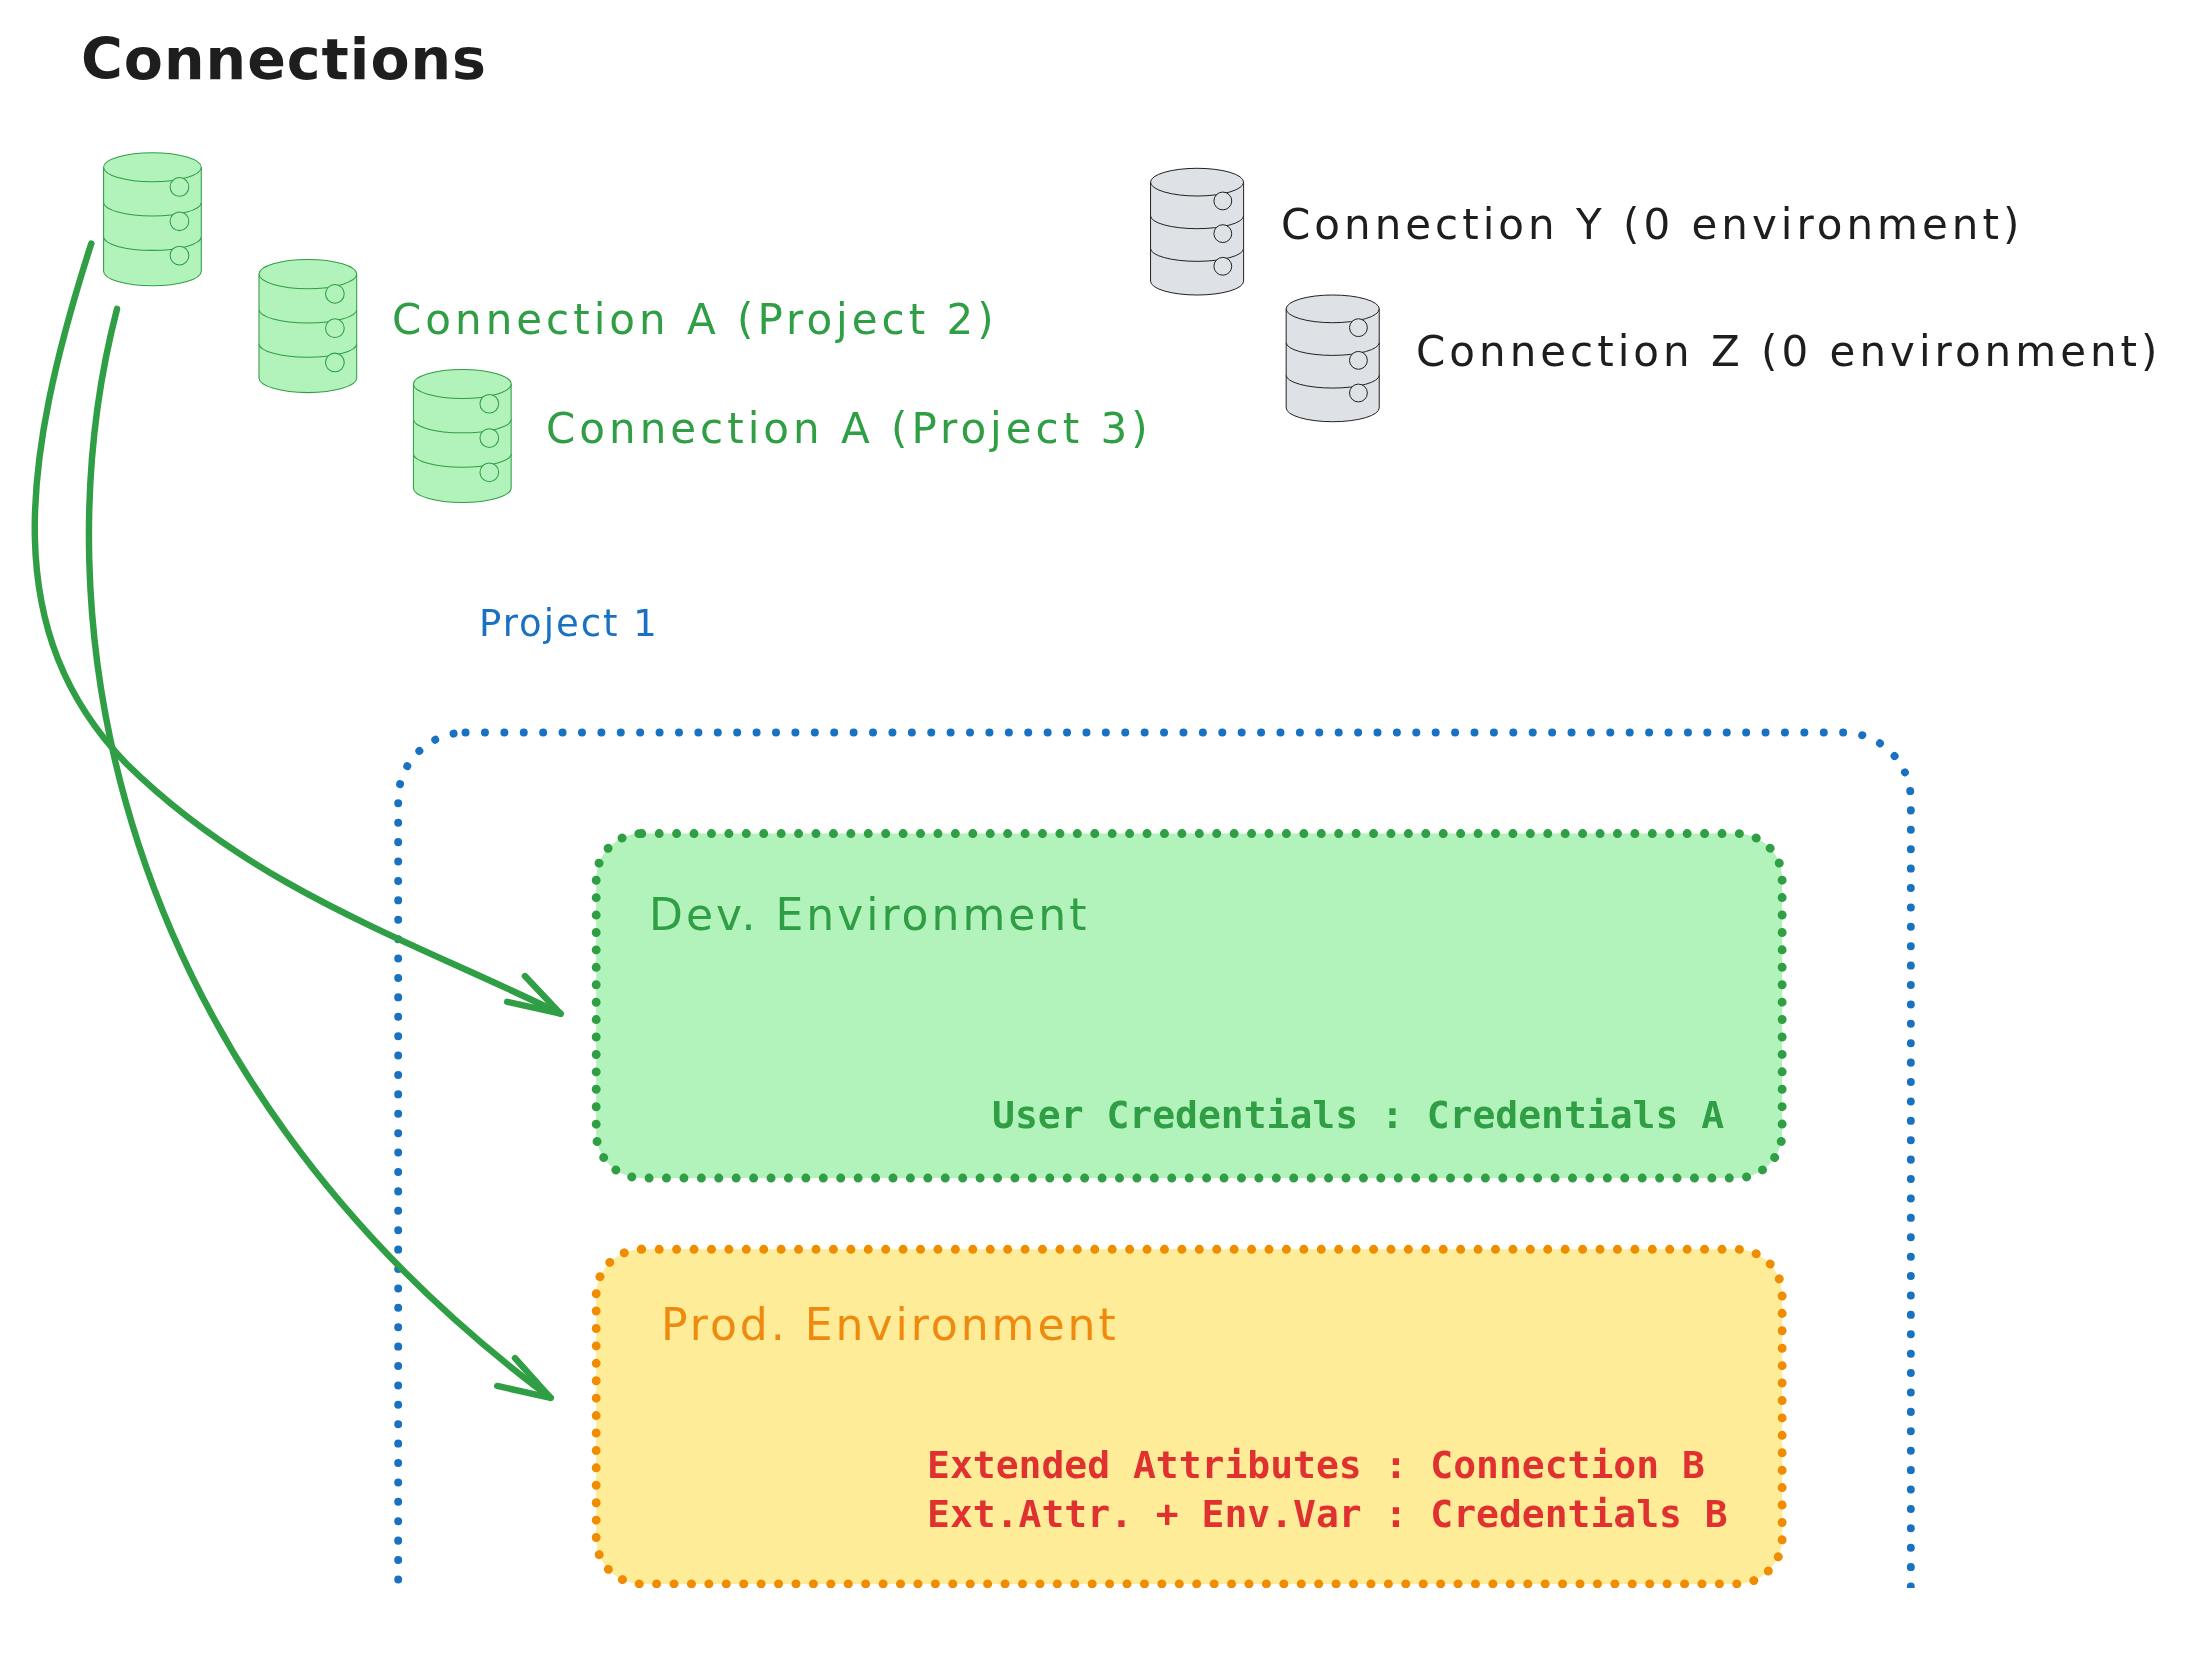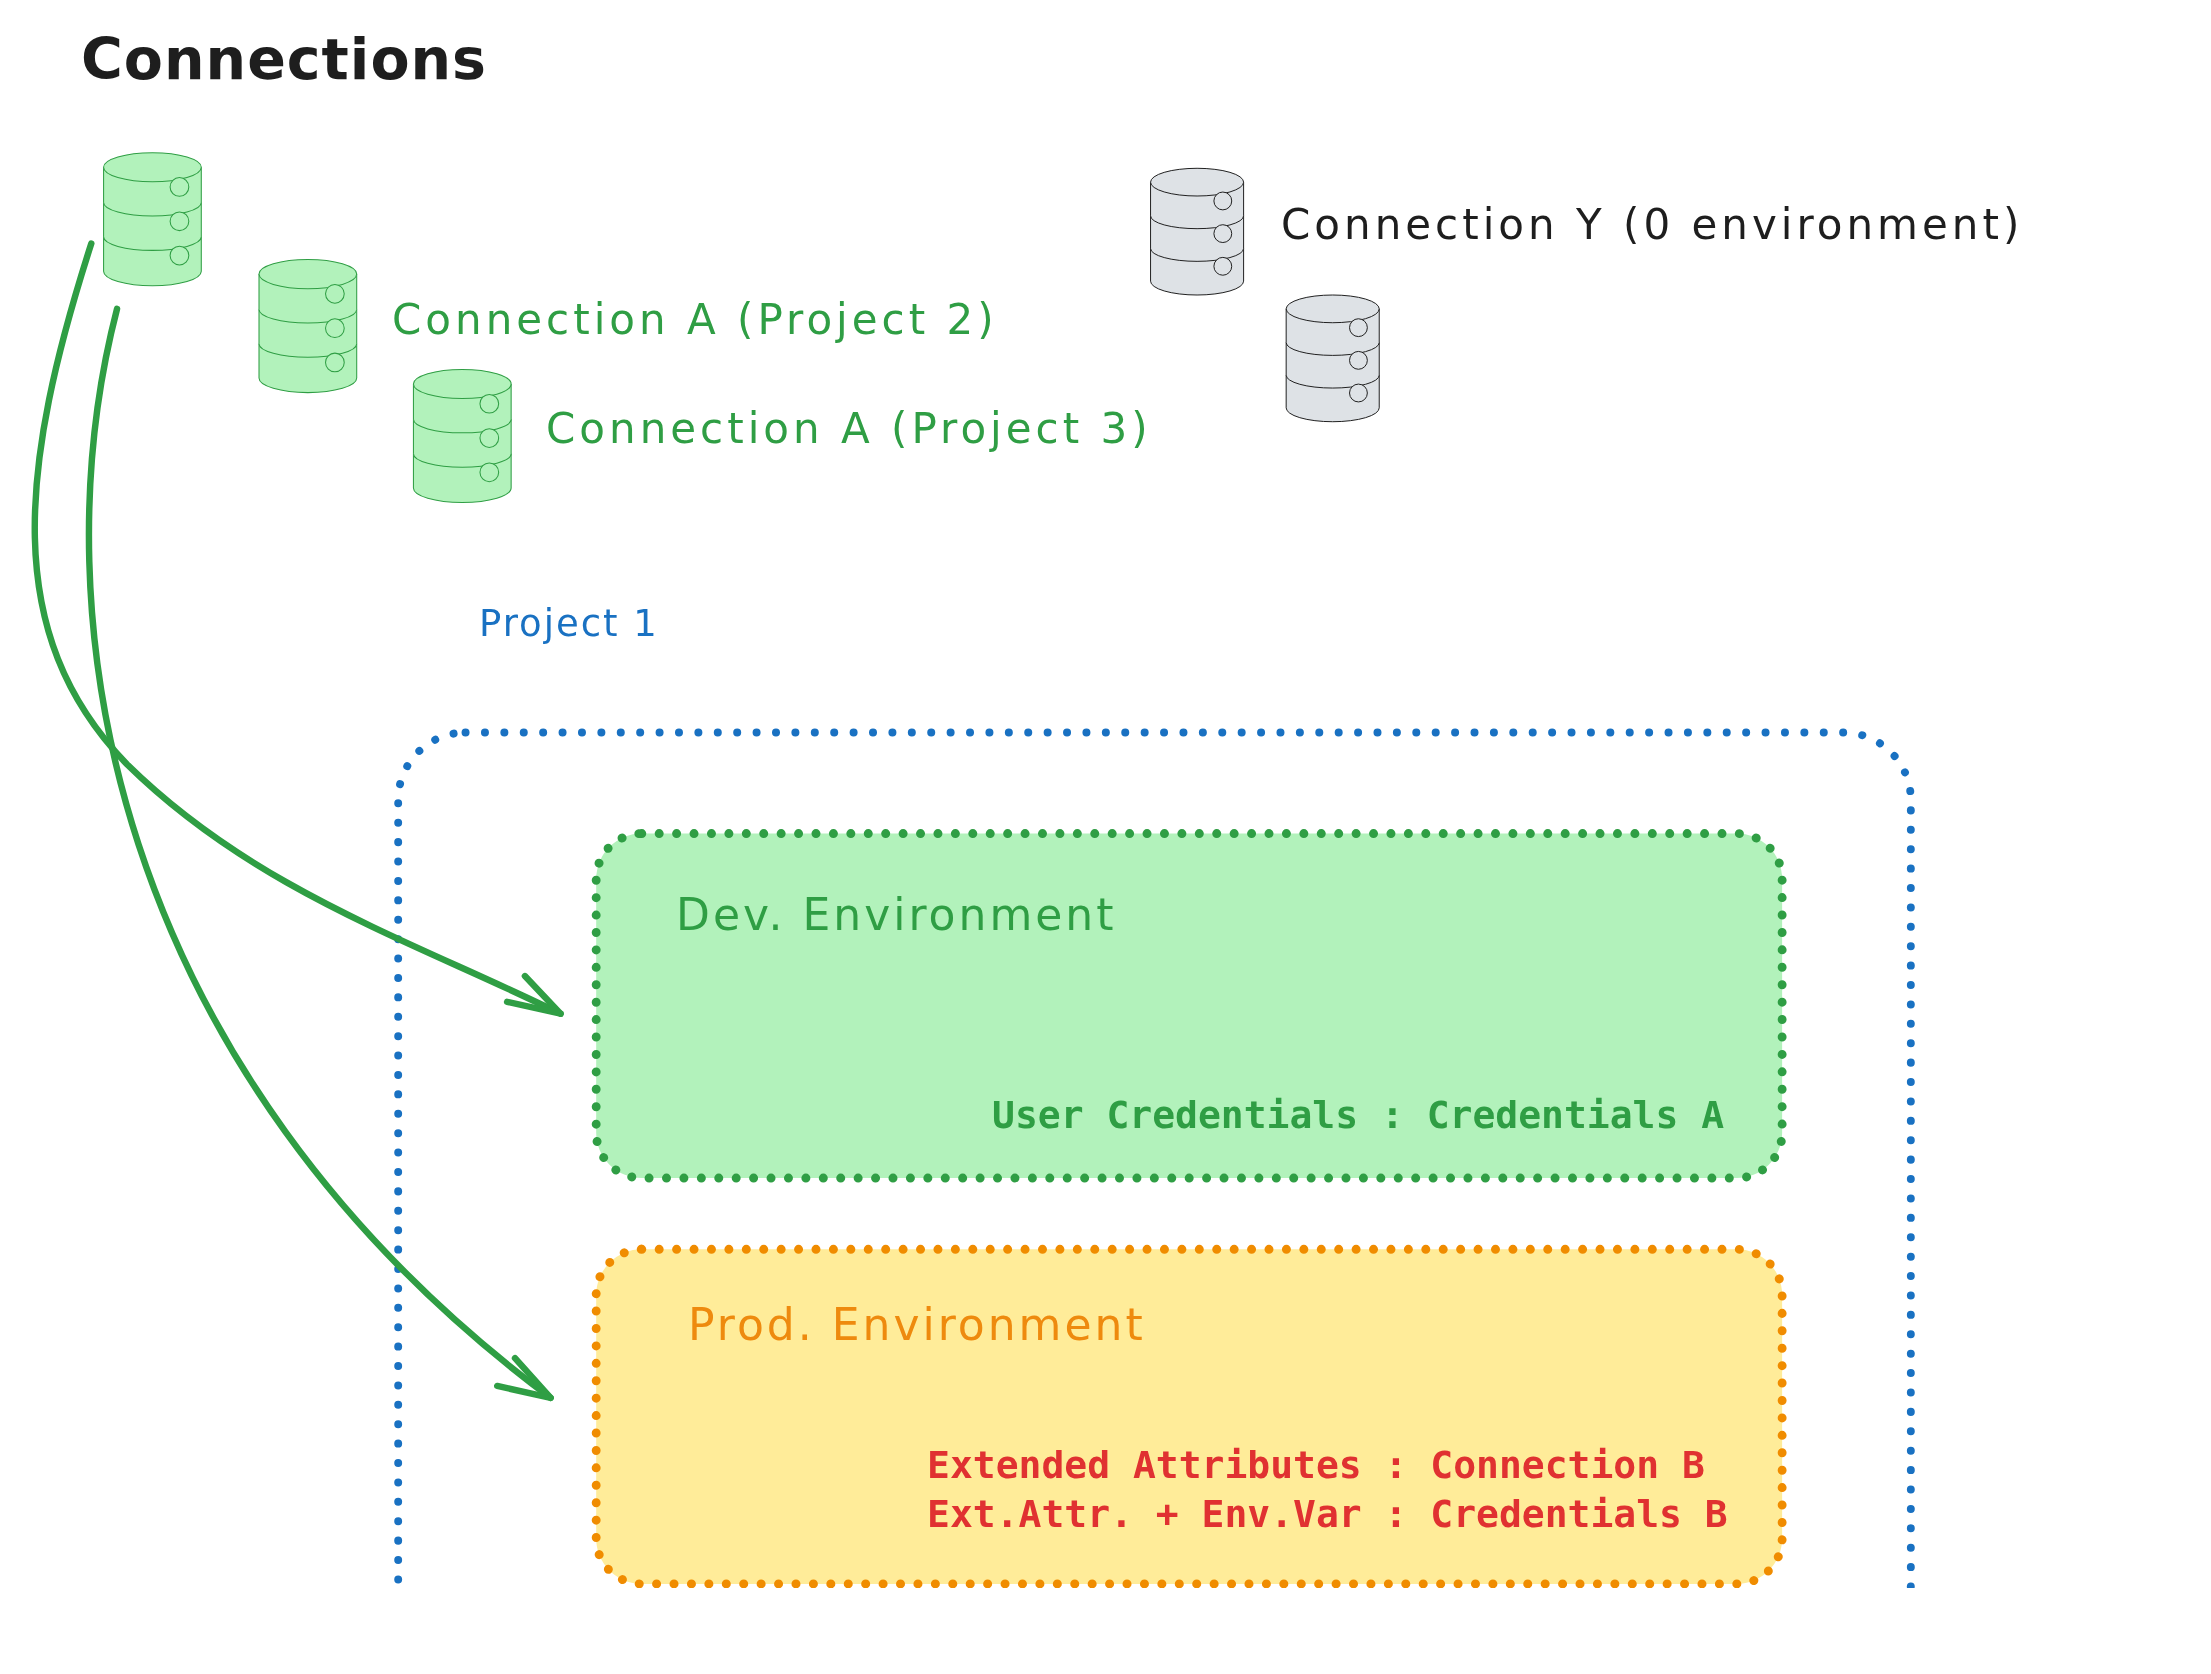--- a/index.html
+++ b/index.html
@@ -32,21 +32,21 @@
   .lbl-g3{left:546px;top:404px;}
   .lbl-y{left:1281px;top:200px;}
   .lbl-z{left:1416px;top:327px;}
 
   .project-title{
     left:479px;top:602px;
     font-size:37px;font-weight:400;letter-spacing:2px;
     color:var(--blue);
   }
   .env-title{
-    font-size:44px;font-weight:500;letter-spacing:3px;margin-left:27px;
+    font-size:44px;font-weight:500;letter-spacing:3px;
   }
   .dev-title{left:649px;top:889px;color:var(--green-stroke);}
   .prod-title{left:661px;top:1299px;color:var(--prod-title);}
 
   .mono{
     font-family:"DejaVu Sans Mono", monospace;
     font-size:38px;font-weight:600;
   }
   .dev-cred{left:992px;top:1093px;color:var(--green-stroke);}
   .prod-lines{left:927px;top:1441px;color:var(--red);line-height:49px;}
@@ -116,20 +116,21 @@
       <use href="#db-shape"></use>
     </g>
   </svg>
 
   <div class="txt page-title">Connections</div>
 
   <div class="txt green-label lbl-g2">Connection A (Project 2)</div>
   <div class="txt green-label lbl-g3">Connection A (Project 3)</div>
 
   <div class="txt gray-label lbl-y">Connection Y (0 environment)</div>
+  <div class="txt gray-label lbl-z">Connection Z (0 environment)</div>
 
   <div class="txt project-title">Project 1</div>
 
   <div class="txt env-title dev-title">Dev. Environment</div>
   <div class="txt mono dev-cred">User Credentials : Credentials A</div>
 
   <div class="txt env-title prod-title">Prod. Environment</div>
   <div class="txt mono prod-lines">
     <div>Extended Attributes : Connection B</div>
     <div>Ext.Attr. + Env.Var : Credentials B</div>

